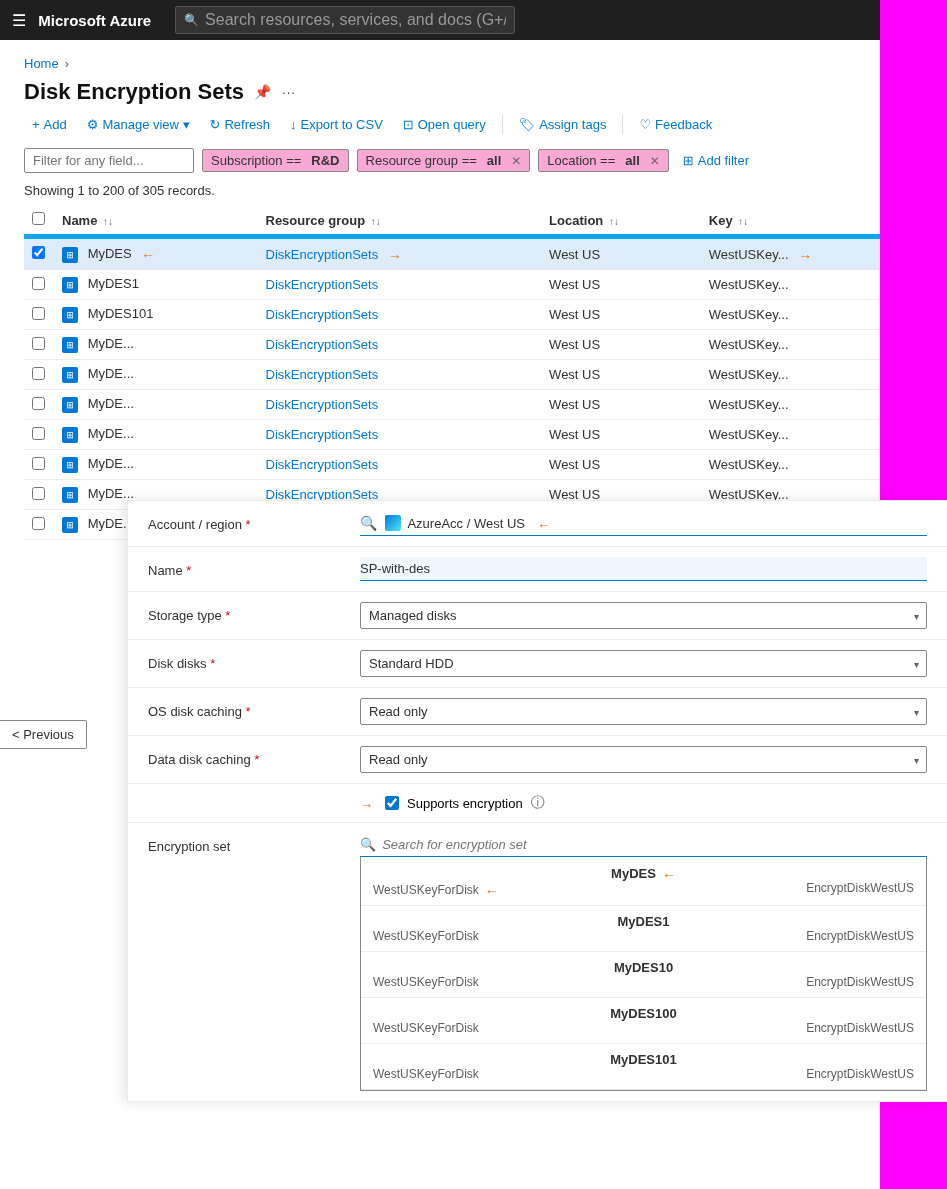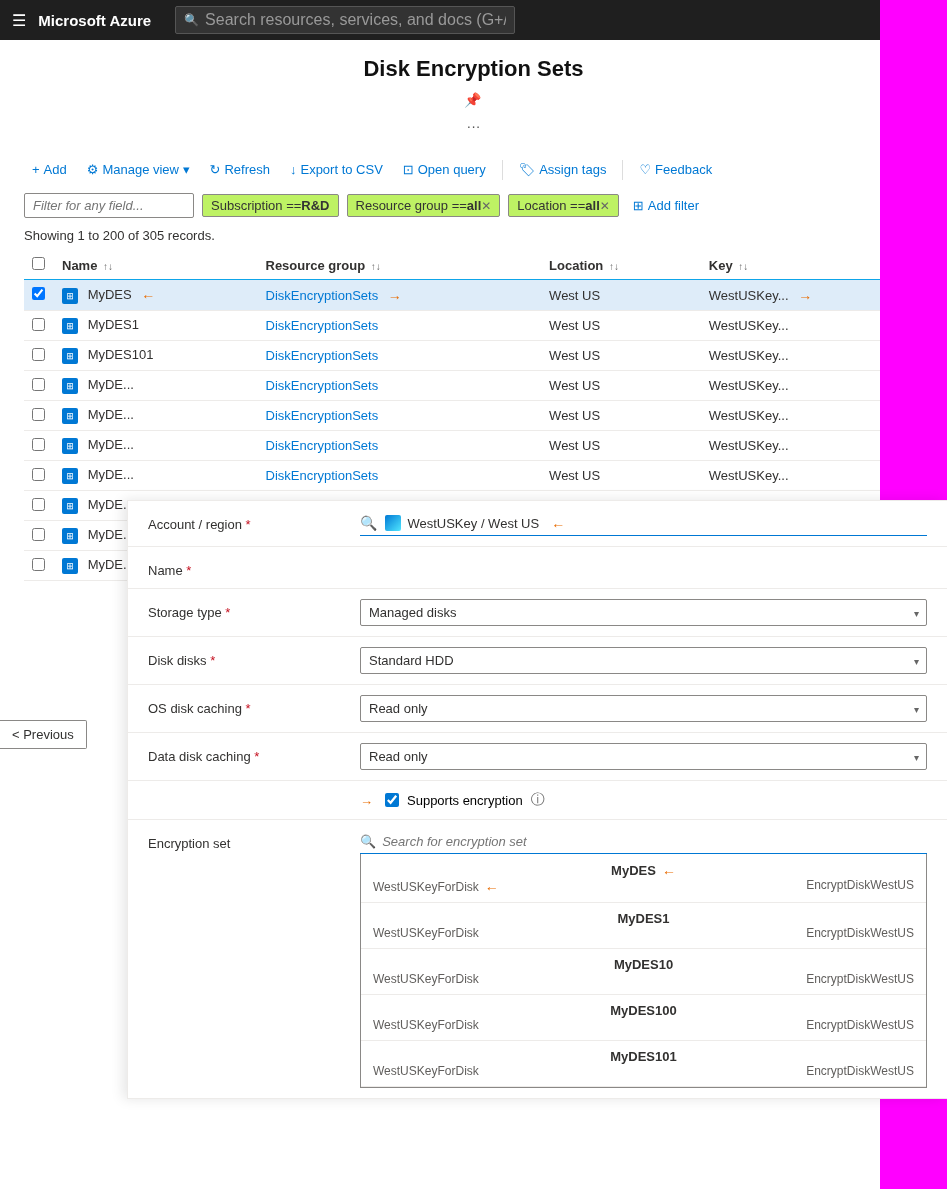--- a/index.html
+++ b/index.html
@@ -57,22 +57,21 @@
       color: #0078d4;
     }
     .breadcrumb .crumb-sep { color: #666; }
     .breadcrumb .crumb-home { color: #0078d4; cursor: pointer; }
 
     
     .page-header {
       display: flex;
       align-items: center;
       gap: 10px;
-      margin-bottom: 24px;
-      flex-direction: column;
+      margin-bottom: 8px;
     }
     .page-header h1 { font-size: 22px; font-weight: 600; color: #111; }
     .page-header .pin-icon, .page-header .more-icon {
       color: #555;
       cursor: pointer;
       font-size: 14px;
     }
 
     
     .toolbar {
@@ -105,32 +104,31 @@
       flex-wrap: wrap;
     }
     .filter-input {
       border: 1px solid #8a8886;
       border-radius: 2px;
       padding: 4px 8px;
       font-size: 13px;
       width: 170px;
       outline: none;
       color: #333;
-      font-style: italic;
     }
     .filter-tag {
       display: flex;
       align-items: center;
-      gap: 0;
+      gap: 10px;
       border: 1px solid #8a8886;
       border-radius: 2px;
       padding: 3px 8px;
       font-size: 13px;
       color: #333;
-      background: #bef264;
+      background: #f9a8d4;
     }
     .filter-tag .filter-value { font-weight: 600; }
     .filter-tag .remove-btn { cursor: pointer; color: #666; font-size: 12px; }
     .add-filter-btn {
       display: flex;
       align-items: center;
       gap: 4px;
       border: none;
       background: transparent;
       color: #0078d4;
@@ -148,21 +146,21 @@
 
     
     .data-table {
       width: 100%;
       border-collapse: collapse;
       font-size: 13px;
     }
     .data-table th {
       text-align: left;
       padding: 6px 8px;
-      border-bottom: 1px solid #0ea5e9;
+      border-bottom: 5px solid #0ea5e9;
       color: #323130;
       font-weight: 600;
       white-space: nowrap;
     }
     .data-table th .sort-icon { color: #666; font-size: 10px; margin-left: 2px; }
     .data-table td {
       padding: 6px 8px;
       border-bottom: 1px solid #edebe9;
       color: #323130;
     }
@@ -387,20 +385,24 @@
   <span class="hamburger">☰</span>
   <span class="app-name">Microsoft Azure</span>
   <div class="search-bar">
     <span class="search-icon-nav">🔍</span>
     <input type="text" placeholder="Search resources, services, and docs (G+/)" style="">
   </div>
 </div>
 
 <div class="main-content">
 
+  <div class="breadcrumb">
+    <span class="crumb-home">Home</span>
+    <span class="crumb-sep">›</span>
+  </div>
 
   <div class="page-header">
     <h1>Disk Encryption Sets</h1>
     <span class="pin-icon">📌</span>
     <span class="more-icon">···</span>
   </div>
 
   <div class="toolbar">
     <button class="toolbar-btn">
       <span>+</span>
@@ -684,31 +686,34 @@
     <div class="form-row">
       <div class="form-label">
         <span>Account / region</span>
         <span class="required"> *</span>
       </div>
       <div class="form-field">
         <div class="field-with-icon">
           <span class="field-icon">🔍</span>
           <div class="field-value">
             <span class="azure-icon"></span>
-            <span>WestUSKey / West US</span>
+            <span>AzureAcc / West US</span>
             <span class="arrow-orange">←</span>
           </div>
         </div>
       </div>
     </div>
 
     <div class="form-row">
       <div class="form-label">
         <span>Name</span>
         <span class="required"> *</span>
+      </div>
+      <div class="form-field">
+        <input class="text-input" type="text" value="SP-with-des" style="">
       </div>
     </div>
 
 
     <div class="form-row">
       <div class="form-label">
         <span>Storage type</span>
         <span class="required"> *</span>
       </div>
       <div class="form-field">

